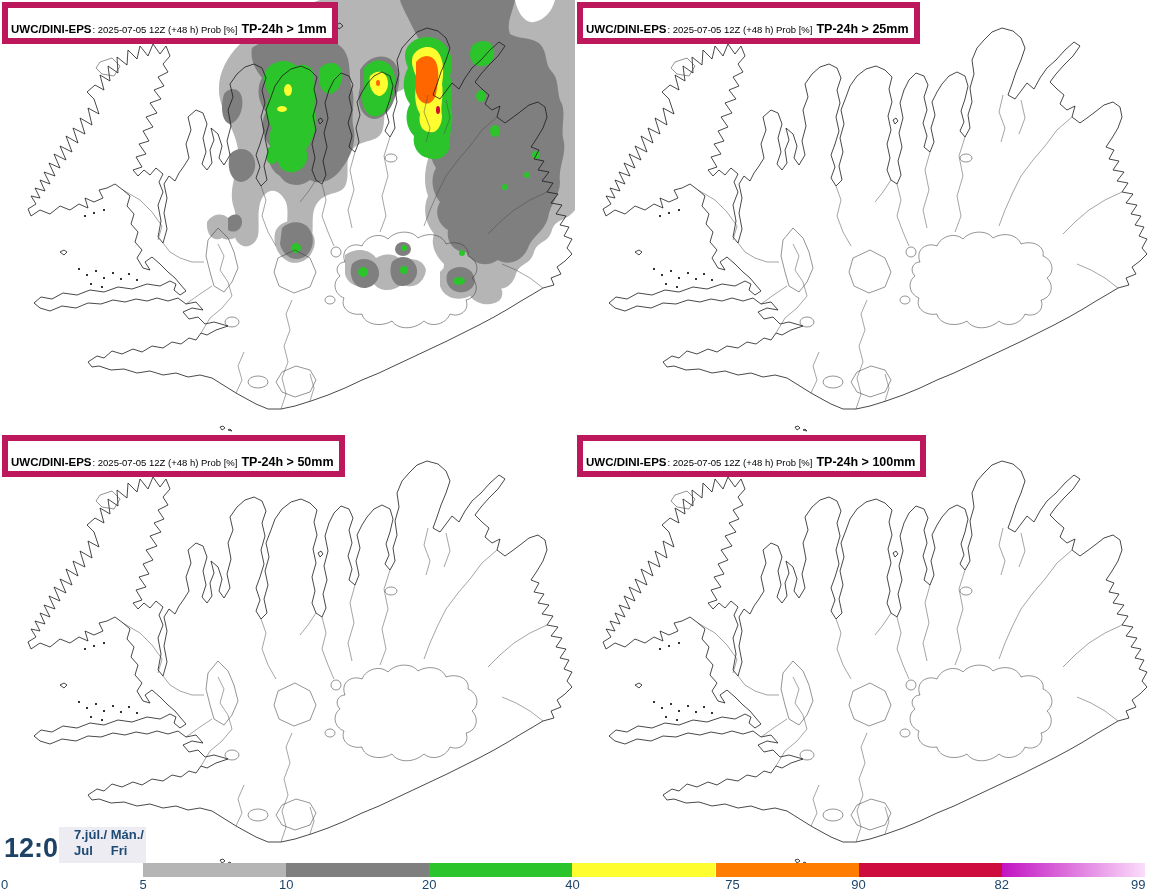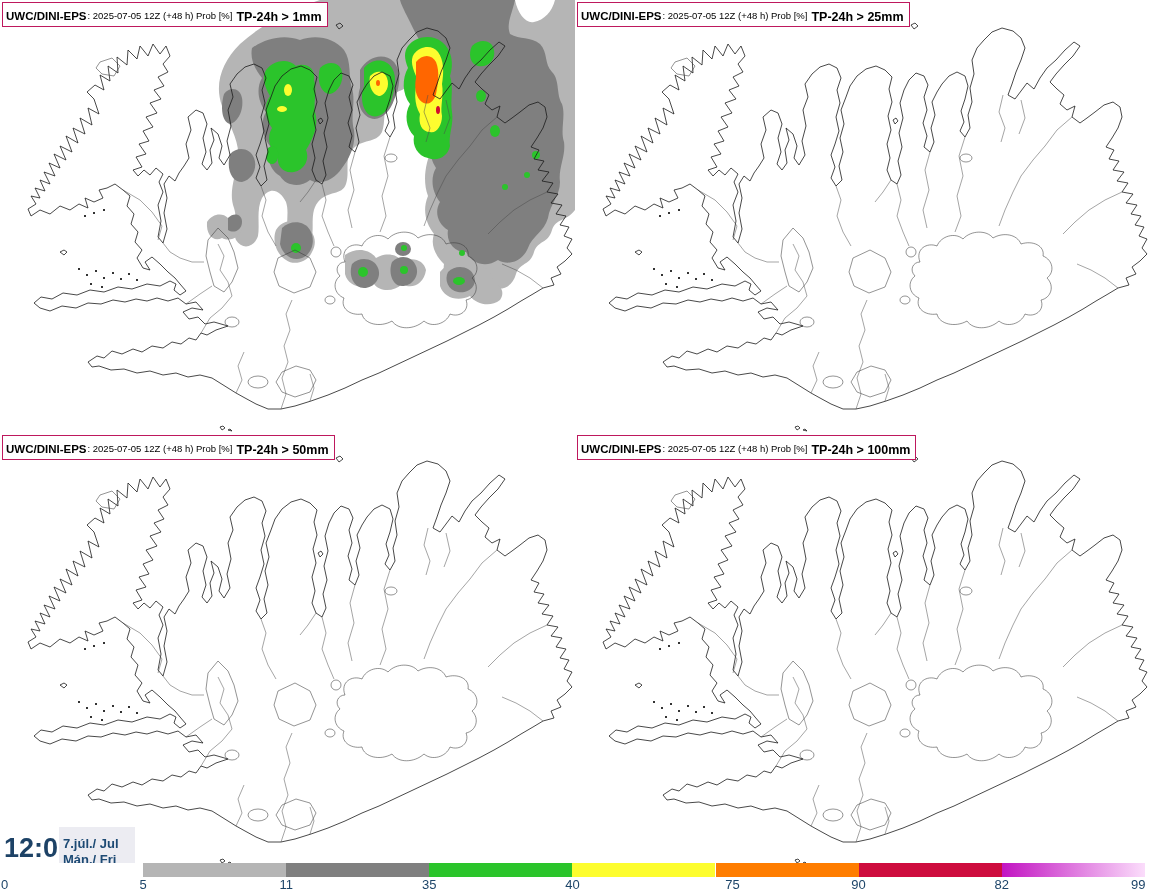--- a/index.html
+++ b/index.html
@@ -1,29 +1,29 @@
 <!DOCTYPE html>
 <html><head>
 <meta charset="utf-8">
 <style>
   html,body{margin:0;padding:0;background:#ffffff;}
   body{width:1150px;height:891px;position:relative;overflow:hidden;
        font-family:"Liberation Sans","DejaVu Sans",sans-serif;}
   .panel{position:absolute;width:575px;height:432px;}
   .map{position:absolute;left:0;top:0;width:575px;height:432px;}
-  .titlebox{position:absolute;left:2px;top:2px;background:#ffffff;border:1px solid #be185d;
-            padding:7px 5px 2px 3px;display:inline-flex;align-items:flex-start;white-space:nowrap;z-index:5;}
+  .titlebox{position:absolute;left:2px;top:2px;background:#ffffff;border:6px solid #be185d;
+            padding:14px 5px 2px 3px;display:inline-flex;align-items:center;white-space:nowrap;z-index:5;}
   .t-model{font-weight:bold;font-size:11.5px;color:#000;}
   .t-run{font-size:9.5px;color:#000;margin-left:1px;margin-right:4px;}
   .t-thresh{font-weight:bold;font-size:12.5px;color:#000;}
   .footer-time{position:absolute;left:4px;top:829px;width:55px;height:38px;
                font-size:27px;font-weight:bold;color:#1d4266;display:flex;align-items:center;z-index:6;}
   .footer-date{position:absolute;left:59px;top:827px;width:72px;height:41px;background:#ececf2;
                color:#1d4a74;font-size:13px;font-weight:bold;line-height:16px;
-               display:flex;flex-direction:column;justify-content:flex-end;padding-left:4px;z-index:6;}
+               display:flex;flex-direction:row;justify-content:space-between;padding-left:15px;z-index:6;}
   .colorbar{position:absolute;left:0;top:863px;width:1150px;height:14px;z-index:6;}
   .cb-seg{position:absolute;top:0;height:14px;}
   .cb-label{position:absolute;top:877px;font-size:13px;color:#1d4569;z-index:6;}
 </style>
 </head>
 <body>
 
 <svg width="0" height="0" style="position:absolute">
   <defs>
     <g id="iceland-base">
@@ -281,20 +281,20 @@
     <div class="cb-seg" style="left: 286.2px; width: 143.1px; background: rgb(127, 127, 127);"></div>
     <div class="cb-seg" style="left: 429.3px; width: 143.1px; background: rgb(43, 196, 43);"></div>
     <div class="cb-seg" style="left: 572.4px; width: 143.1px; background: rgb(253, 253, 47);"></div>
     <div class="cb-seg" style="left: 715.5px; width: 143.1px; background: rgb(255, 125, 0);"></div>
     <div class="cb-seg" style="left: 858.6px; width: 143.1px; background: rgb(206, 12, 62);"></div>
     <div class="cb-seg" style="left: 1001.7px; width: 143.1px; background: linear-gradient(to right, rgb(194, 20, 194), rgb(251, 221, 251));"></div>
   </div>
 <div id="cb-labels">
     <div class="cb-label" style="left: 0px; transform: translateX(1px);">0</div>
     <div class="cb-label" style="left: 143.1px; transform: translateX(-50%);">5</div>
-    <div class="cb-label" style="left: 286.2px; transform: translateX(-50%);">11</div>
-    <div class="cb-label" style="left: 429.3px; transform: translateX(-50%);">35</div>
+    <div class="cb-label" style="left: 286.2px; transform: translateX(-50%);">10</div>
+    <div class="cb-label" style="left: 429.3px; transform: translateX(-50%);">20</div>
     <div class="cb-label" style="left: 572.4px; transform: translateX(-50%);">40</div>
     <div class="cb-label" style="left: 715.5px; transform: translateX(-50%); margin-left: 17px;">75</div>
     <div class="cb-label" style="left: 858.6px; transform: translateX(-50%); text-align: right;">90</div>
     <div class="cb-label" style="left: 1001.7px; transform: translateX(-50%);">82</div>
     <div class="cb-label" style="left: 1144.8px; transform: translateX(-95%); text-align: right;">99</div>
   </div>
 
 </body></html>

